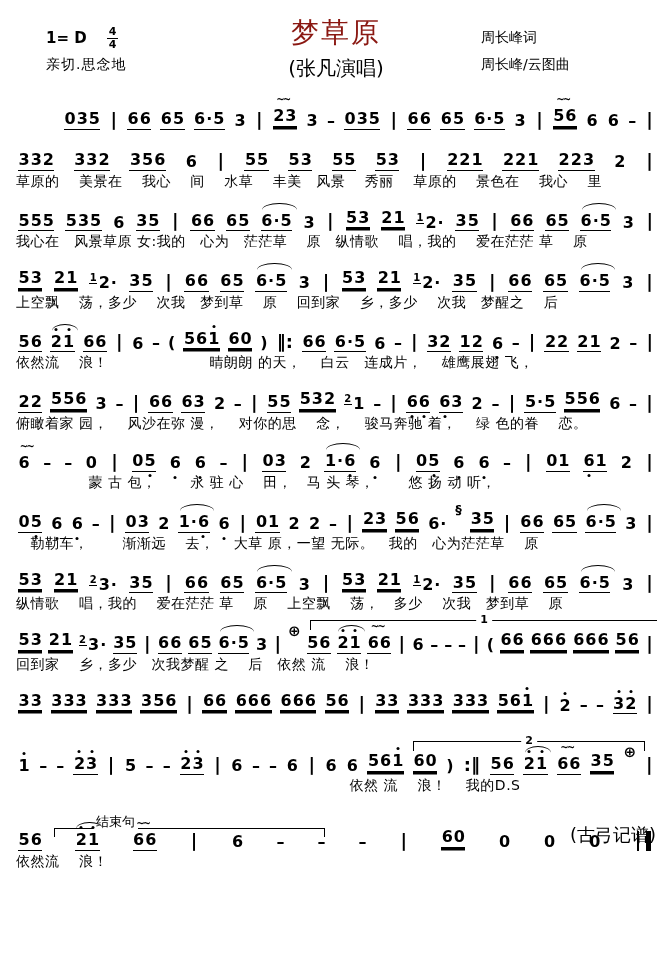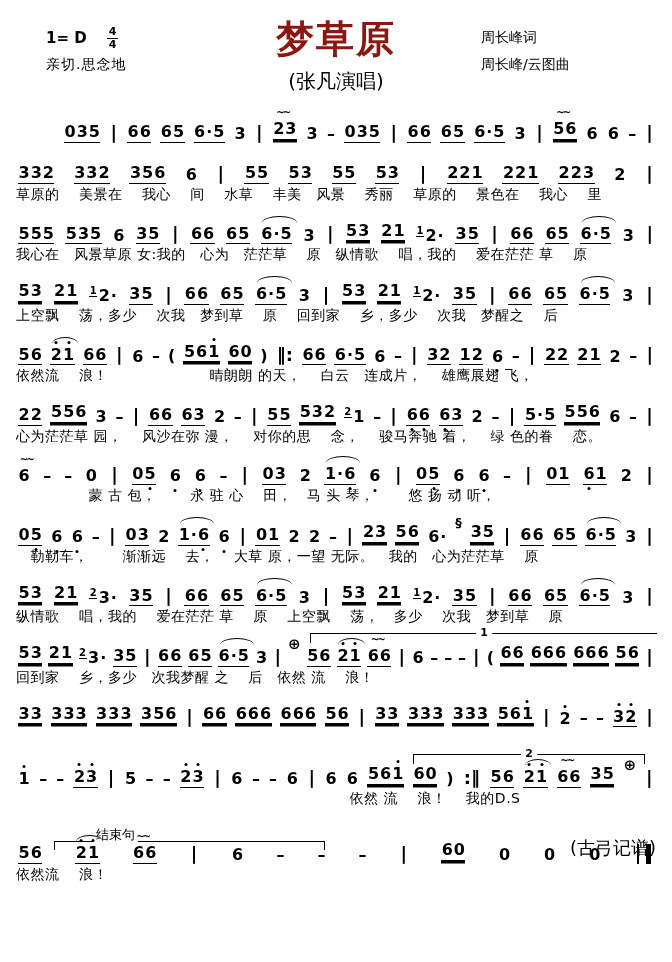--- a/index.html
+++ b/index.html
@@ -8,21 +8,21 @@
        font-family:"DejaVu Sans",sans-serif;color:#000;}
   .page{padding:14px 16px 0 16px;position:relative;}
   
   .hdr{display:grid;grid-template-columns:175px 1fr 175px;align-items:start;margin-bottom:10px;}
   .hdr-left{padding-left:30px;padding-top:12px;}
   .keyrow{font-size:15px;font-weight:bold;display:flex;align-items:center;gap:20px;}
   .meter{display:inline-flex;flex-direction:column;align-items:center;font-size:11px;line-height:1.05;font-weight:bold;}
   .meter .num{border-bottom:1.5px solid #000;padding:0 2px;}
   .expression{font-size:14px;margin-top:6px;letter-spacing:1px;}
   .hdr-center{text-align:center;}
-  .title{font-size:38px;font-weight:bold;letter-spacing:2px;}
+  .title{font-size:28px;font-weight:normal;letter-spacing:2px;}
   .subtitle{font-size:20px;margin-top:3px;}
   .hdr-right{text-align:left;padding-top:10px;font-size:14px;line-height:1.9;}
   
   .system{position:relative;margin-bottom:3px;}
   .notes-row{display:flex;justify-content:space-between;align-items:flex-end;
              padding:15px 2px 2px 2px;position:relative;}
   .lyrics-row{font-size:14px;white-space:pre;line-height:1.25;min-height:18px;letter-spacing:.5px;}
   .tk{position:relative;display:inline-block;font-weight:bold;font-size:16px;line-height:1.1;white-space:nowrap;}
   .tk.u1{border-bottom:1.5px solid #000;padding-bottom:1px;}
   .tk.u2{border-bottom:1.5px solid #000;box-shadow:0 2.5px 0 #000;padding-bottom:1px;margin-bottom:3px;}
@@ -222,21 +222,21 @@
           <span class="tk u1"><span class="nc">6<span class="db"></span></span><span class="nc">3</span></span>
           <span class="tk"><span class="nc">2</span></span>
           <span class="dash">–</span>
           <span class="bar">|</span>
           <span class="tk u1"><span class="nc">5</span><span class="nc">·</span><span class="nc">5</span></span>
           <span class="tk u2"><span class="nc">5</span><span class="nc">5</span><span class="nc">6</span></span>
           <span class="tk"><span class="nc">6</span></span>
           <span class="dash">–</span>
           <span class="bar">|</span>
         </div>
-        <div class="lyrics-row">心为茫茫草 园，　 风沙在弥 漫，　 对你的思　 念，　 骏马奔驰 着，　 绿 色的眷　 恋。</div>
+        <div class="lyrics-row">俯瞰着家 园，　 风沙在弥 漫，　 对你的思　 念，　 骏马奔驰 着，　 绿 色的眷　 恋。</div>
       </div>
       <div class="system">
         <div class="notes-row">
           <span class="tk"><span class="nc">6</span><span class="mord">~~</span></span>
           <span class="dash">–</span>
           <span class="dash">–</span>
           <span class="tk"><span class="nc">0</span></span>
           <span class="bar">|</span>
           <span class="tk u1"><span class="nc">0</span><span class="nc">5<span class="db"></span></span></span>
           <span class="tk"><span class="nc">6<span class="db"></span></span></span>

